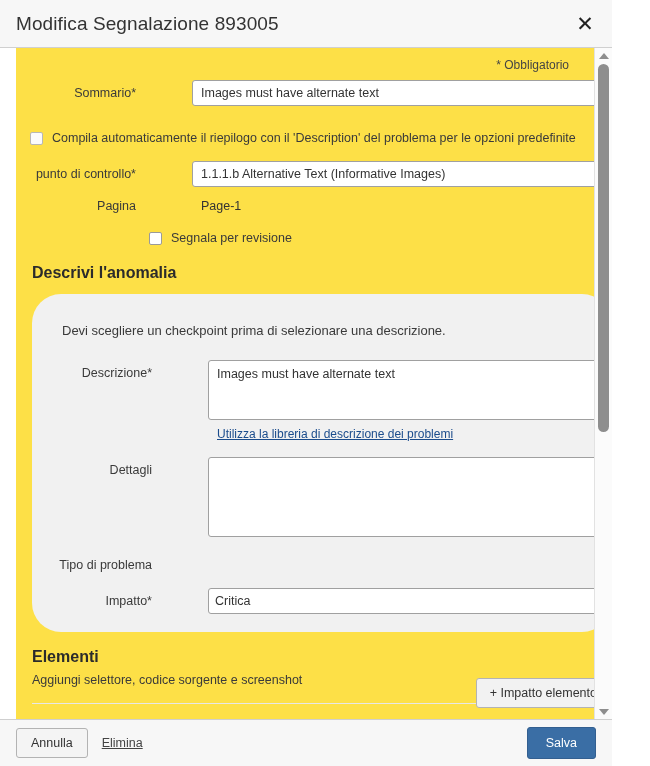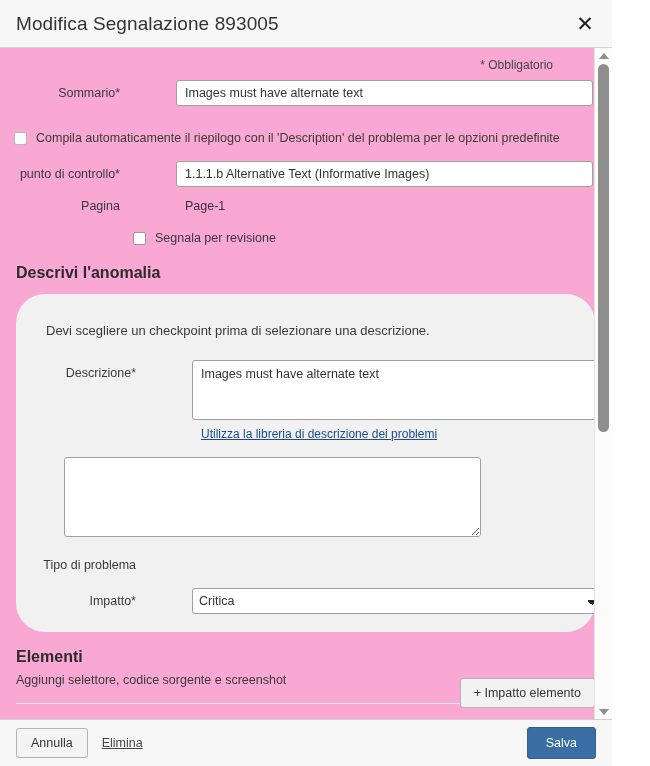--- a/index.html
+++ b/index.html
@@ -60,21 +60,22 @@
     background: transparent;
     border: none;
     padding: 0;
   }
 
   
   .scrollarea {
     position: relative;
     flex: 1 1 auto;
     overflow: hidden;
-    background: #f9a8d4;
+    background: #fde047;
+    margin-left: 16px;
   }
   .scroll-content {
     position: absolute;
     left: 0;
     top: 0;
     width: 632px;
     padding: 0;
   }
 
   .required-note {
@@ -404,20 +405,21 @@
 
         <div class="row" style="margin-top:22px;">
           <div class="row-label">Descrizione*</div>
           <div class="row-field">
             <textarea class="ta ta-desc" style="">Images must have alternate text</textarea>
             <div><a class="lib-link">Utilizza la libreria di descrizione dei problemi</a></div>
           </div>
         </div>
 
         <div class="row" style="margin-top:16px;">
+          <div class="row-label">Dettagli</div>
           <div class="row-field">
             <textarea class="ta ta-det" style=""></textarea>
           </div>
         </div>
 
         <div class="row" style="margin-top:12px;">
           <div class="row-label">Tipo di problema</div>
         </div>
 
         <div class="row" style="margin-top:10px;">

